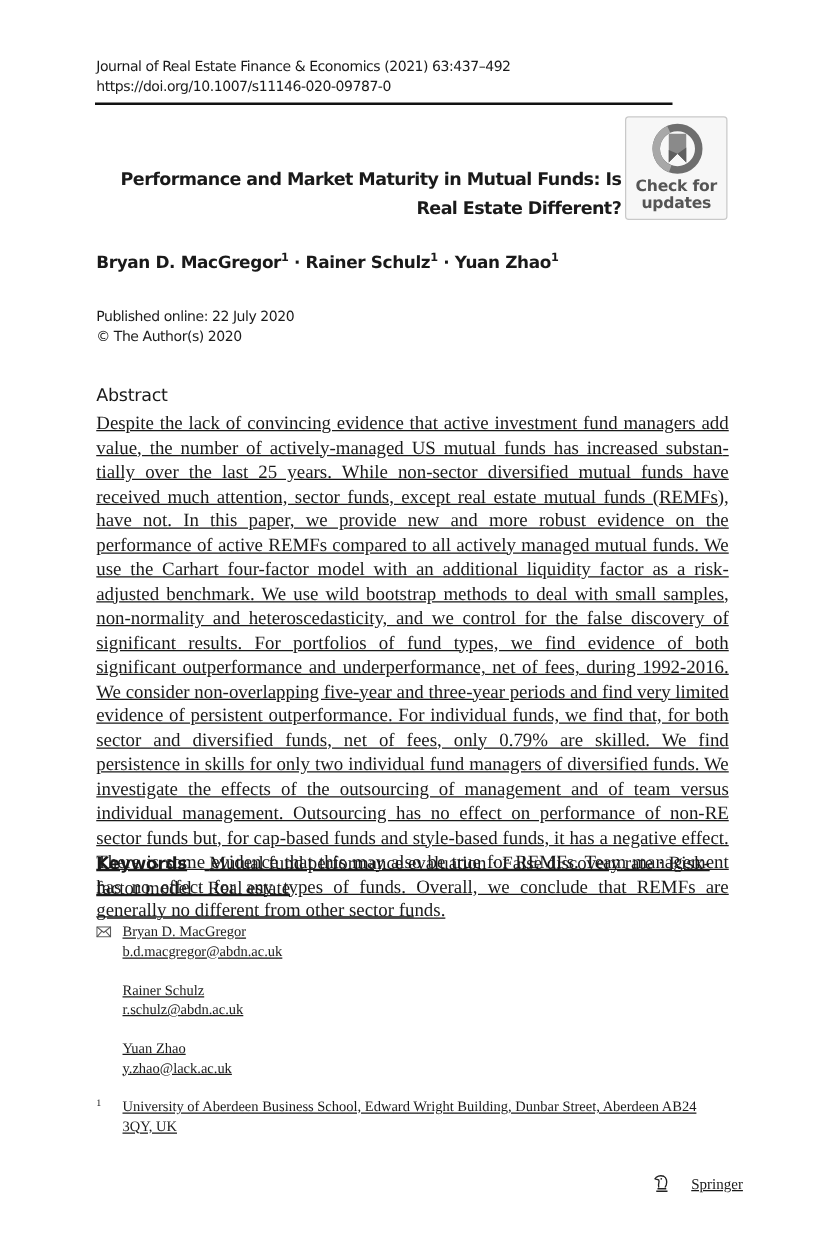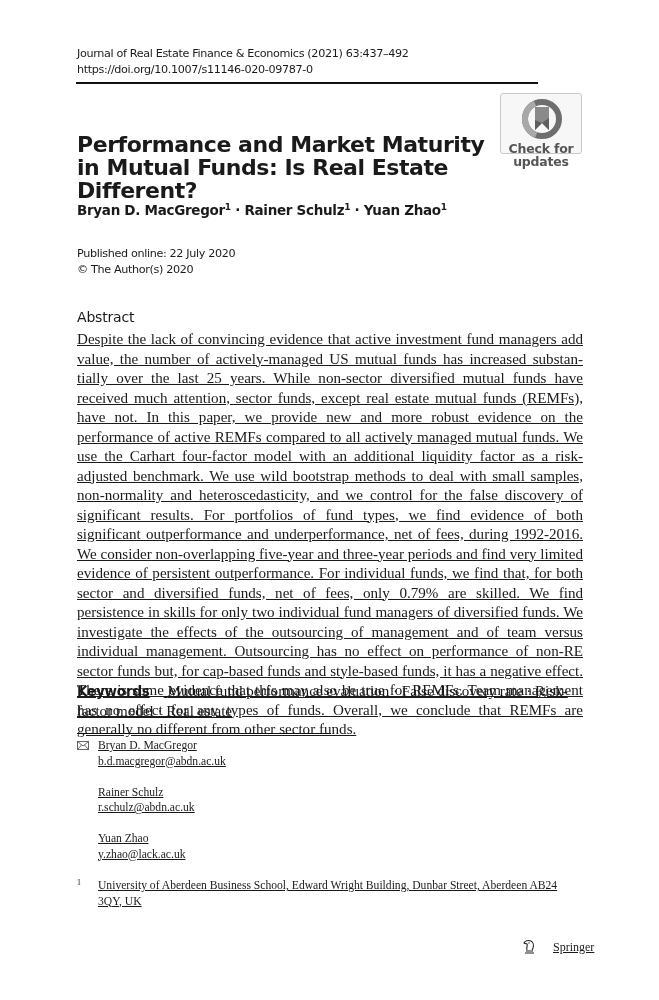--- a/index.html
+++ b/index.html
@@ -3,27 +3,27 @@
 <meta charset="utf-8">
 <style>
   html, body { margin: 0; padding: 0; background: #ffffff; }
   body { width: 659px; height: 1000px; position: relative; overflow: hidden; color: #1a1a1a; }
   .sans { font-family: "DejaVu Sans", "Liberation Sans", sans-serif; }
   .serif { font-family: "Liberation Serif", "DejaVu Serif", serif; text-decoration: underline; }
 
   .journal-header { position: absolute; left: 77px; top: 46px; font-size: 11.2px; line-height: 16px; letter-spacing: -0.35px; }
   .header-rule { position: absolute; left: 76px; top: 82px; width: 462px; height: 0; border-top: 2.5px solid #111; }
 
-  .badge { position: absolute; left: 500px; top: 93px; width: 82px; height: 61px; box-sizing: border-box;
+  .badge { position: absolute; left: 500px; top: 93px; width: 82px; height: 83px; box-sizing: border-box;
            border: 1.5px solid #c9c9c9; border-radius: 3px; background: #f7f7f7; }
   .badge svg { position: absolute; left: 20px; top: 4px; }
   .badge-text { position: absolute; left: 0; right: 0; top: 48px; text-align: center; font-size: 12.5px; line-height: 13px;
                 color: #555; font-weight: bold; letter-spacing: -0.2px; }
 
-  .title { position: absolute; left: 77px; top: 133px; width: 420px; font-size: 22px; line-height: 23px; font-weight: bold; letter-spacing: -0.45px; margin: 0; }
+  .title { position: absolute; left: 77px; top: 133px; width: 420px; font-size: 14px; line-height: 23px; font-weight: bold; letter-spacing: -0.45px; margin: 0; text-align: right; }
   .authors { position: absolute; left: 77px; top: 202px; font-size: 13.5px; font-weight: bold; letter-spacing: -0.3px; }
   .authors sup { font-size: 9px; vertical-align: 5px; }
 
   .pub-info { position: absolute; left: 77px; top: 246px; font-size: 11.2px; line-height: 16px; letter-spacing: -0.35px; }
 
   .abstract-heading { position: absolute; left: 77px; top: 309px; font-size: 14px; font-weight: normal; letter-spacing: -0.2px; }
   .abstract-body { position: absolute; left: 77px; top: 330px; width: 506px; font-size: 15.1px; line-height: 19.5px; text-align: justify; hyphens: manual; margin: 0; }
 
   .keywords { position: absolute; left: 77px; top: 682px; width: 506px; font-size: 15.1px; line-height: 19.5px; }
   .keywords .kw-label { font-weight: bold; font-size: 13.5px; letter-spacing: -0.2px; margin-right: 14px; }

